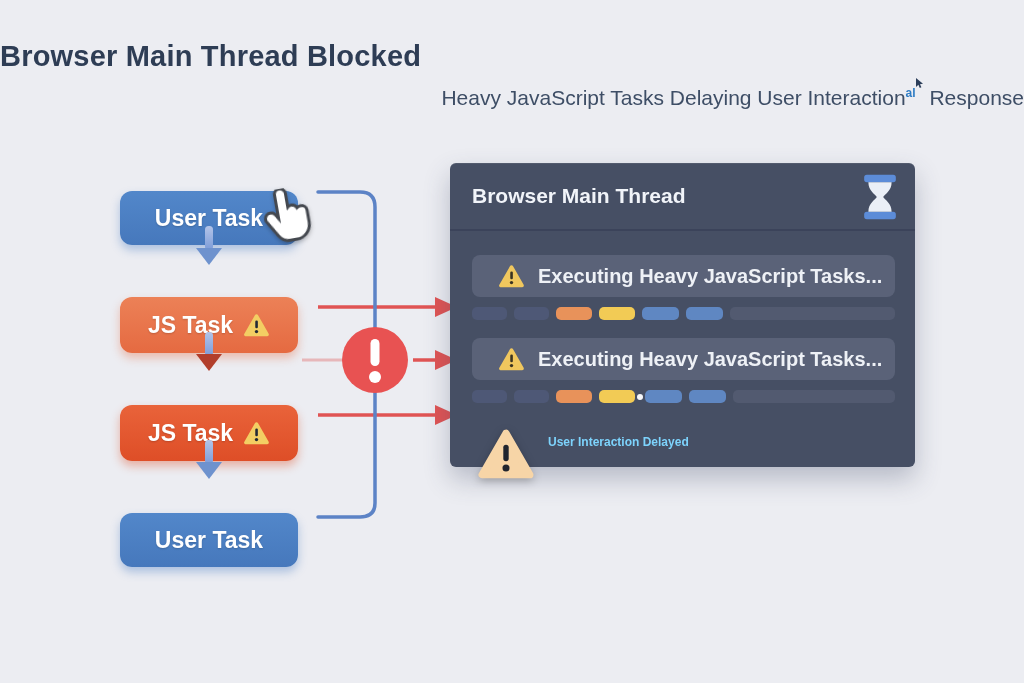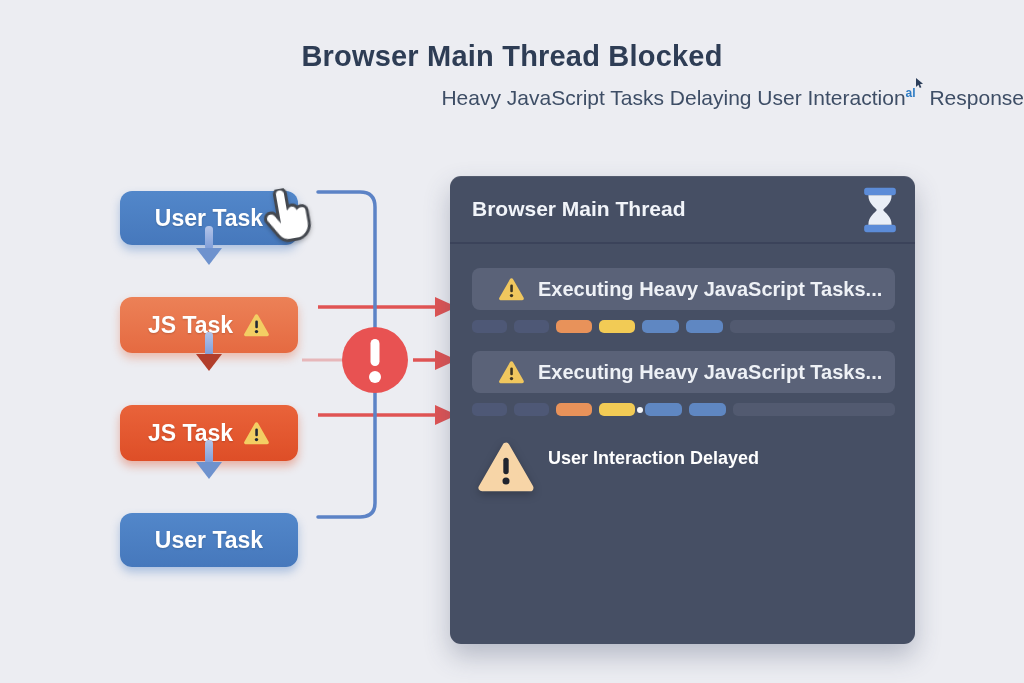--- a/index.html
+++ b/index.html
@@ -3,21 +3,21 @@
 <meta charset="utf-8">
 <style>
   html,body{margin:0;padding:0;}
   body{
     width:1024px;height:683px;position:relative;overflow:hidden;
     background:#ECEDF2;
     font-family:"Liberation Sans","DejaVu Sans",sans-serif;
   }
   
   .main-title{
-    position:absolute;top:40px;left:0;width:100%;text-align:center;
+    position:absolute;top:40px;left:0;width:100%;
     font-size:29px;font-weight:800;color:#2E3D55;letter-spacing:.2px;
   }
   .sub-title{
     position:absolute;top:86px;left:0;width:100%;text-align:right;
     font-size:21px;font-weight:500;color:#3E4E66;
   }
   .sub-mark{color:#2F7CC4;font-size:12px;font-weight:700;vertical-align:super;letter-spacing:0;}
   .sub-mark svg{vertical-align:top;margin-left:-1px;}
   
   .node{
@@ -29,22 +29,22 @@
   .node-js1{background:linear-gradient(180deg,#EC8157,#E56A41);box-shadow:0 5px 10px rgba(230,110,70,.4);height:56px;}
   .node-js2{background:linear-gradient(180deg,#E9633A,#DE4E27);box-shadow:0 5px 10px rgba(222,80,40,.4);height:56px;}
   #node1{top:165px;} #node2{top:271px;} #node3{top:379px;} #node4{top:487px;}
   .down-arrow{position:absolute;left:194px;width:30px;height:40px;}
   #arrow1{top:226px;} #arrow2{top:332px;} #arrow3{top:440px;}
   .hand-cursor{position:absolute;left:260px;top:188px;width:54px;height:58px;transform:rotate(-10deg);filter:drop-shadow(0 2px 2px rgba(0,0,0,.25));}
   
   .connectors{position:absolute;left:300px;top:160px;width:170px;height:385px;}
   
   .panel{
-    position:absolute;left:450px;top:176px;width:465px;height:468px;
-    background:#464F64;border-radius:11px;
+    position:absolute;left:450px;top:163px;width:465px;height:304px;
+    background:#464F64;border-radius:6px;
     box-shadow:0 12px 26px rgba(60,70,100,.30), inset 0 1px 0 rgba(255,255,255,.07);
   }
   .panel-header{
     position:absolute;top:0;left:0;right:0;height:68px;
     display:flex;align-items:center;padding:0 16px 0 22px;
     border-bottom:2px solid #3B435A;box-sizing:border-box;
   }
   .panel-title{font-size:21px;font-weight:700;color:#F1F4F9;flex:1;}
   .hourglass{width:38px;height:48px;margin-top:2px;}
   .task-row{
@@ -69,21 +69,21 @@
   .seg-dot{width:6px;height:6px;border-radius:50%;background:#F5F7FA;margin:0 -5px;}
   .panel-alert{
     position:absolute;left:28px;top:266px;display:flex;align-items:flex-start;gap:14px;
   }
   .warn-large{width:56px;height:52px;filter:drop-shadow(0 3px 4px rgba(0,0,0,.25));}
   .alert-title{
     font-size:25px;font-weight:800;margin-top:3px;
     background:linear-gradient(90deg,#F3C64F 0%,#EFA35E 55%,#E98B7B 100%);
     -webkit-background-clip:text;background-clip:text;color:transparent;
   }
-  .alert-sub{font-size:18px;font-weight:600;color:#ffffff;margin-top:6px;}
+  .alert-sub{font-size:12px;font-weight:600;color:#7dd3fc;margin-top:6px;}
 </style>
 </head>
 <body>
 
 <svg width="0" height="0" style="position:absolute">
   <defs>
     <linearGradient id="shaftGrad" x1="0" y1="0" x2="0" y2="1">
       <stop offset="0" stop-color="#B3C4E8"></stop>
         <stop offset="1" stop-color="#7D9CD8"></stop>
     </linearGradient>

